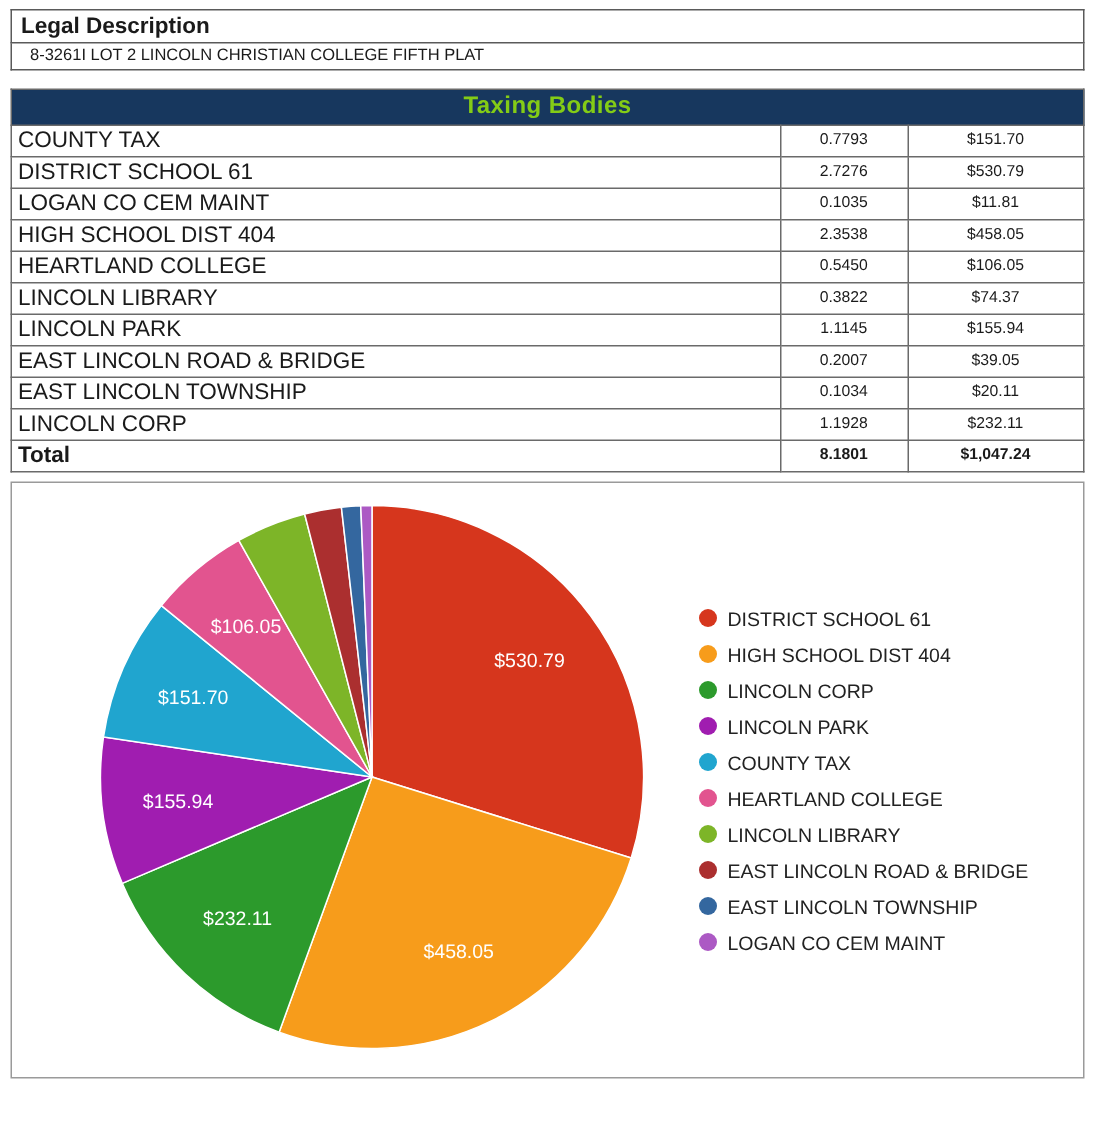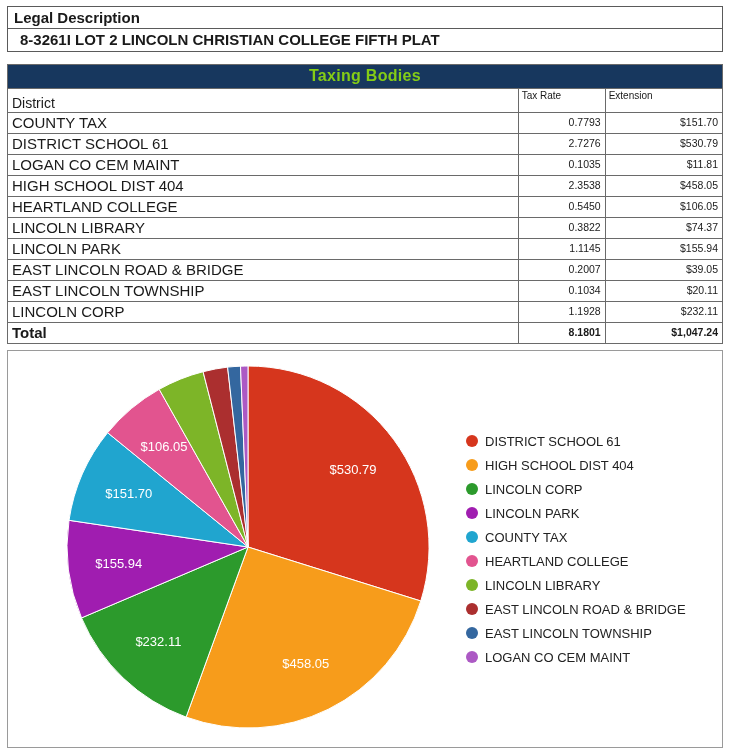--- a/index.html
+++ b/index.html
@@ -8,41 +8,41 @@
     width: 730px; height: 748px; overflow: hidden;
     font-family: "Liberation Sans", "DejaVu Sans", sans-serif;
     color: #1a1a1a;
   }
   .page { padding: 6px 7px 0 7px; }
 
   
   .legal-table { width: 100%; border-collapse: collapse; margin-bottom: 12px; }
   .legal-table td { border: 1px solid #5a5a5a; }
   .legal-title-cell { font-weight: bold; font-size: 15px; padding: 2px 6px; }
-  .legal-value-cell { font-size: 15px; padding: 2px 6px 3px 12px; font-weight: bold; }
+  .legal-value-cell { font-size: 11px; padding: 2px 6px 3px 12px; }
 
   
   .tb-table { width: 100%; border-collapse: collapse; }
   .tb-table th, .tb-table td { border: 1px solid #6a6a6a; }
   .tb-title-cell {
     background: #17375e; color: #84cc16; font-size: 16px; font-weight: bold;
     text-align: center; padding: 2px 0 3px 0; letter-spacing: 0.3px;
   }
   .col-district-head {
     font-size: 14px; font-weight: normal; text-align: left;
     vertical-align: bottom; padding: 6px 4px 1px 4px; width: 505px;
   }
   .col-small-head {
     font-size: 10px; font-weight: normal; text-align: left;
     vertical-align: top; padding: 1px 3px 8px 3px;
   }
   .col-rate { width: 86px; }
   .col-ext  { width: 116px; }
   .c-district { font-size: 15px; padding: 1px 4px 2px 4px; }
-  .c-num { font-size: 10.5px; text-align: right; vertical-align: top; padding: 3px 4px 1px 3px; }
+  .c-num { font-size: 10.5px; text-align: center; vertical-align: top; padding: 3px 4px 1px 3px; }
   .total-label { text-align: left; font-weight: bold; font-size: 15px; padding: 1px 6px 2px 4px; }
   .total-num { font-weight: bold; }
 
   
   .chart-box {
     margin-top: 6px; border: 1px solid #9a9a9a; height: 398px;
     display: flex; align-items: stretch; background: #fff;
   }
   .pie-wrap { width: 458px; height: 396px; flex: none; }
   .pie-wrap svg { display: block; }
@@ -71,25 +71,20 @@
     <tr>
       <td class="legal-value-cell">8-3261I LOT 2 LINCOLN CHRISTIAN COLLEGE FIFTH PLAT</td>
     </tr>
   </tbody>
     </table>
 
   <table class="tb-table">
     <thead>
       <tr>
         <th class="tb-title-cell" colspan="3">Taxing Bodies</th>
-      </tr>
-      <tr>
-        <th class="col-district-head">District</th>
-        <th class="col-small-head col-rate">Tax Rate</th>
-        <th class="col-small-head col-ext">Extension</th>
       </tr>
     </thead>
     <tbody>
         <tr>
           <td class="c-district">COUNTY TAX</td>
           <td class="c-num">0.7793</td>
           <td class="c-num">$151.70</td>
         </tr>
         <tr>
           <td class="c-district">DISTRICT SCHOOL 61</td>

